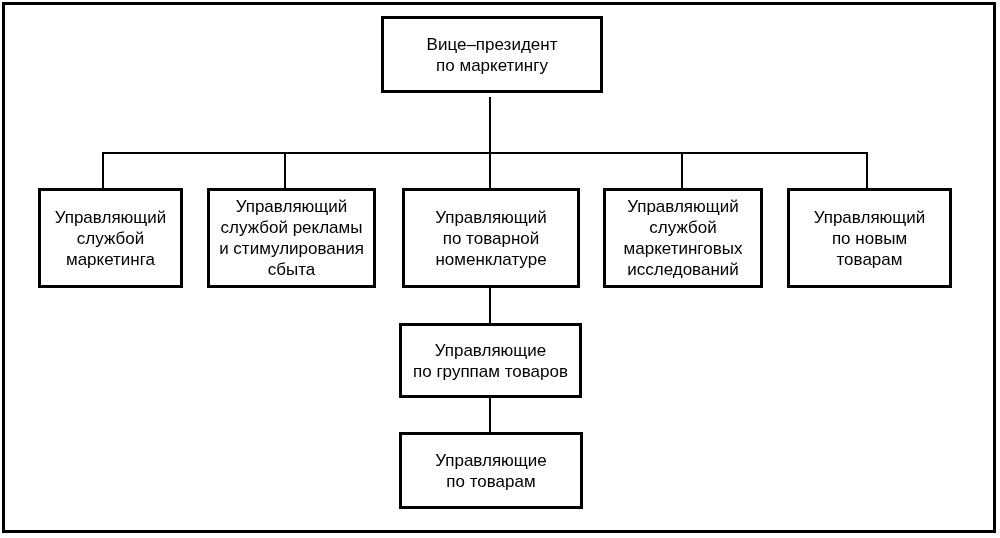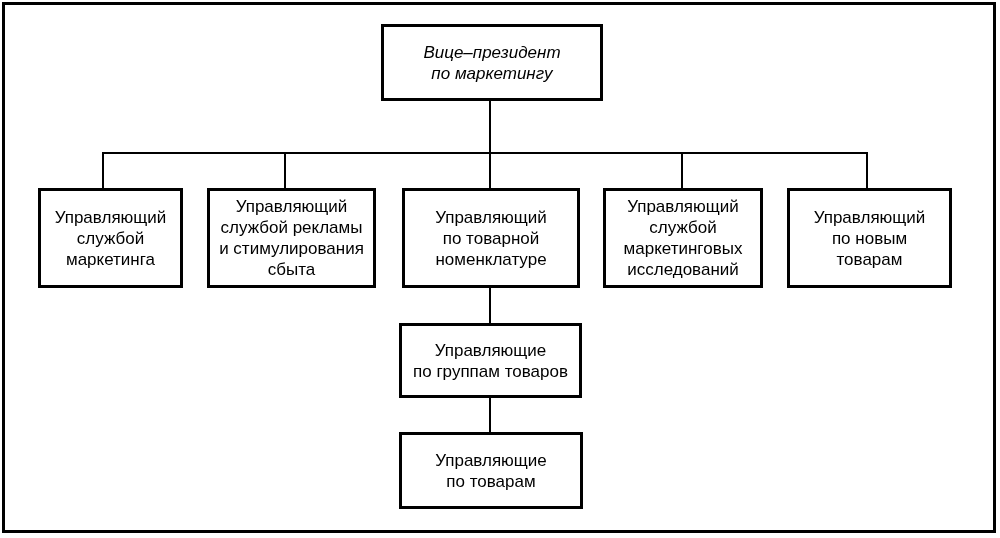--- a/index.html
+++ b/index.html
@@ -38,21 +38,21 @@
     line-height: 21px;
     color: #000000;
     z-index: 2;
   }
   .connector {
     position: absolute;
     background: #000000;
     z-index: 1;
   }
   
-  .node-vp   { left: 381px; top: 24px;  width: 222px; height: 77px; font-style: italic;  }
+  .node-vp   { left: 381px; top: 16px;  width: 222px; height: 77px;  }
   .node-m1   { left: 38px;  top: 188px; width: 145px; height: 100px; }
   .node-m2   { left: 207px; top: 188px; width: 169px; height: 100px; }
   .node-m3   { left: 402px; top: 188px; width: 178px; height: 100px; }
   .node-m4   { left: 603px; top: 188px; width: 160px; height: 100px; }
   .node-m5   { left: 787px; top: 188px; width: 165px; height: 100px; }
   .node-g1   { left: 399px; top: 323px; width: 183px; height: 75px;  }
   .node-g2   { left: 399px; top: 432px; width: 184px; height: 77px;  }
   
   .conn-vp-down   { left: 489px; top: 97px;  width: 2px;   height: 57px; }
   .conn-bus       { left: 102px; top: 152px; width: 766px; height: 2px;  }

